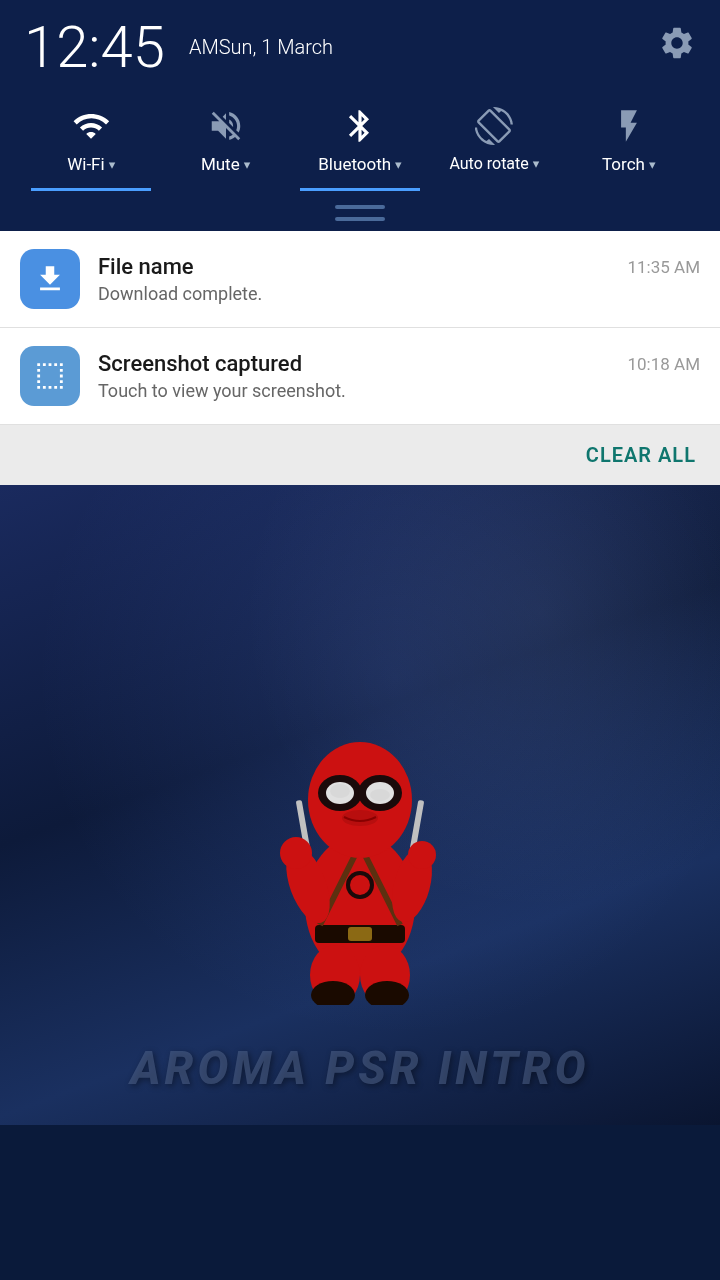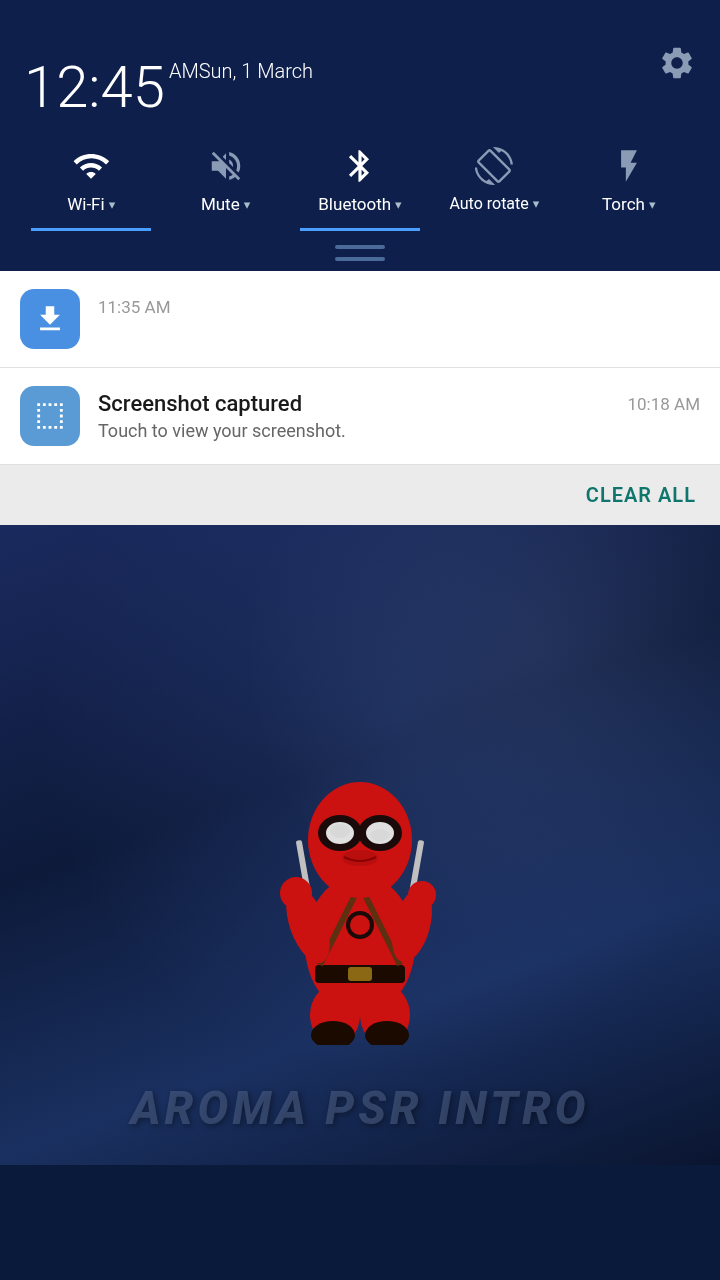--- a/index.html
+++ b/index.html
@@ -18,23 +18,22 @@
       padding: 18px 24px 0 24px;
     }
     .top-row {
       display: flex;
       justify-content: space-between;
       align-items: center;
       margin-bottom: 28px;
     }
     .time-block {
       display: flex;
-      align-items: flex-start;
-      gap: 4px;
-      margin-top: 40px;
+      align-items: center;
+      gap: 24px;
     }
     .time {
       font-size: 58px;
       font-weight: 300;
       color: #ffffff;
       line-height: 1;
     }
     .date-ampm {
       display: flex;
       flex-direction: row;
@@ -326,20 +325,24 @@
 </div>
 
 <div class="notifications">
 
   <div class="notification-item">
     <div class="notif-icon download">
       <svg viewBox="0 0 24 24">
         <path d="M19 9h-4V3H9v6H5l7 7 7-7zM5 18v2h14v-2H5z"></path>
       </svg>
     </div>
+    <div class="notif-content">
+      <div class="notif-title">File name</div>
+      <div class="notif-subtitle">Download complete.</div>
+    </div>
     <div class="notif-time">11:35 AM</div>
   </div>
 
   <div class="notification-item">
     <div class="notif-icon screenshot">
       <svg viewBox="0 0 24 24">
         <path d="M3 3h2v2H3zm0 4h2v2H3zm0 4h2v2H3zm0 4h2v2H3zm0 4h2v2H3zm4-16h2v2H7zm0 16h2v2H7zM11 3h2v2h-2zm0 16h2v2h-2zm4-16h2v2h-2zm0 16h2v2h-2zm4-16h2v2h-2zm0 4h2v2h-2zm0 4h2v2h-2zm0 4h2v2h-2zm0 4h2v2h-2z"></path>
       </svg>
     </div>
     <div class="notif-content">

